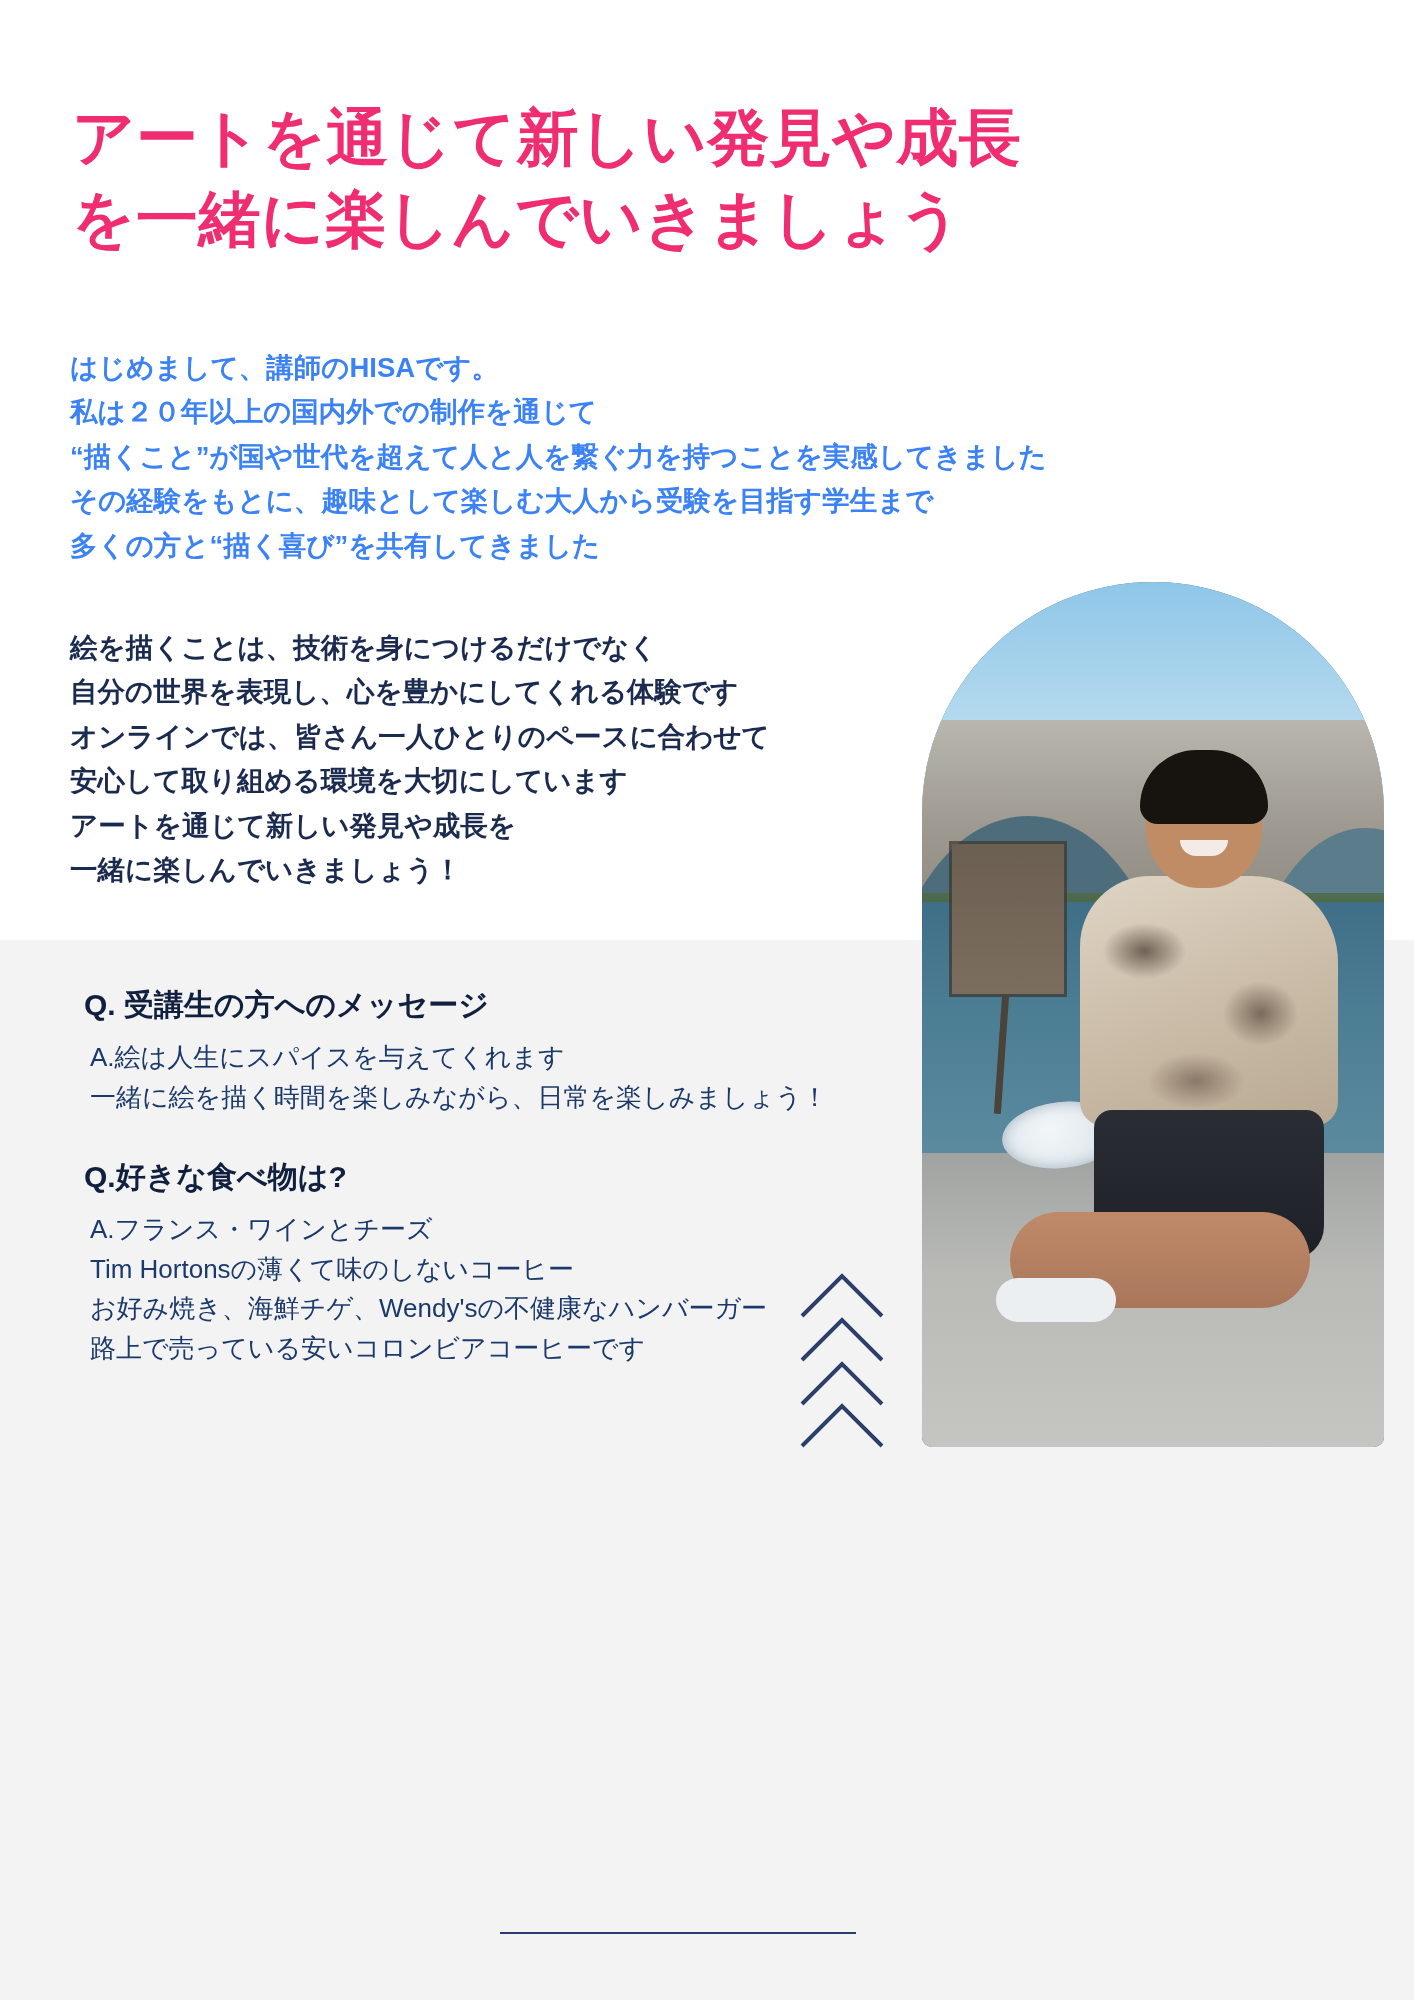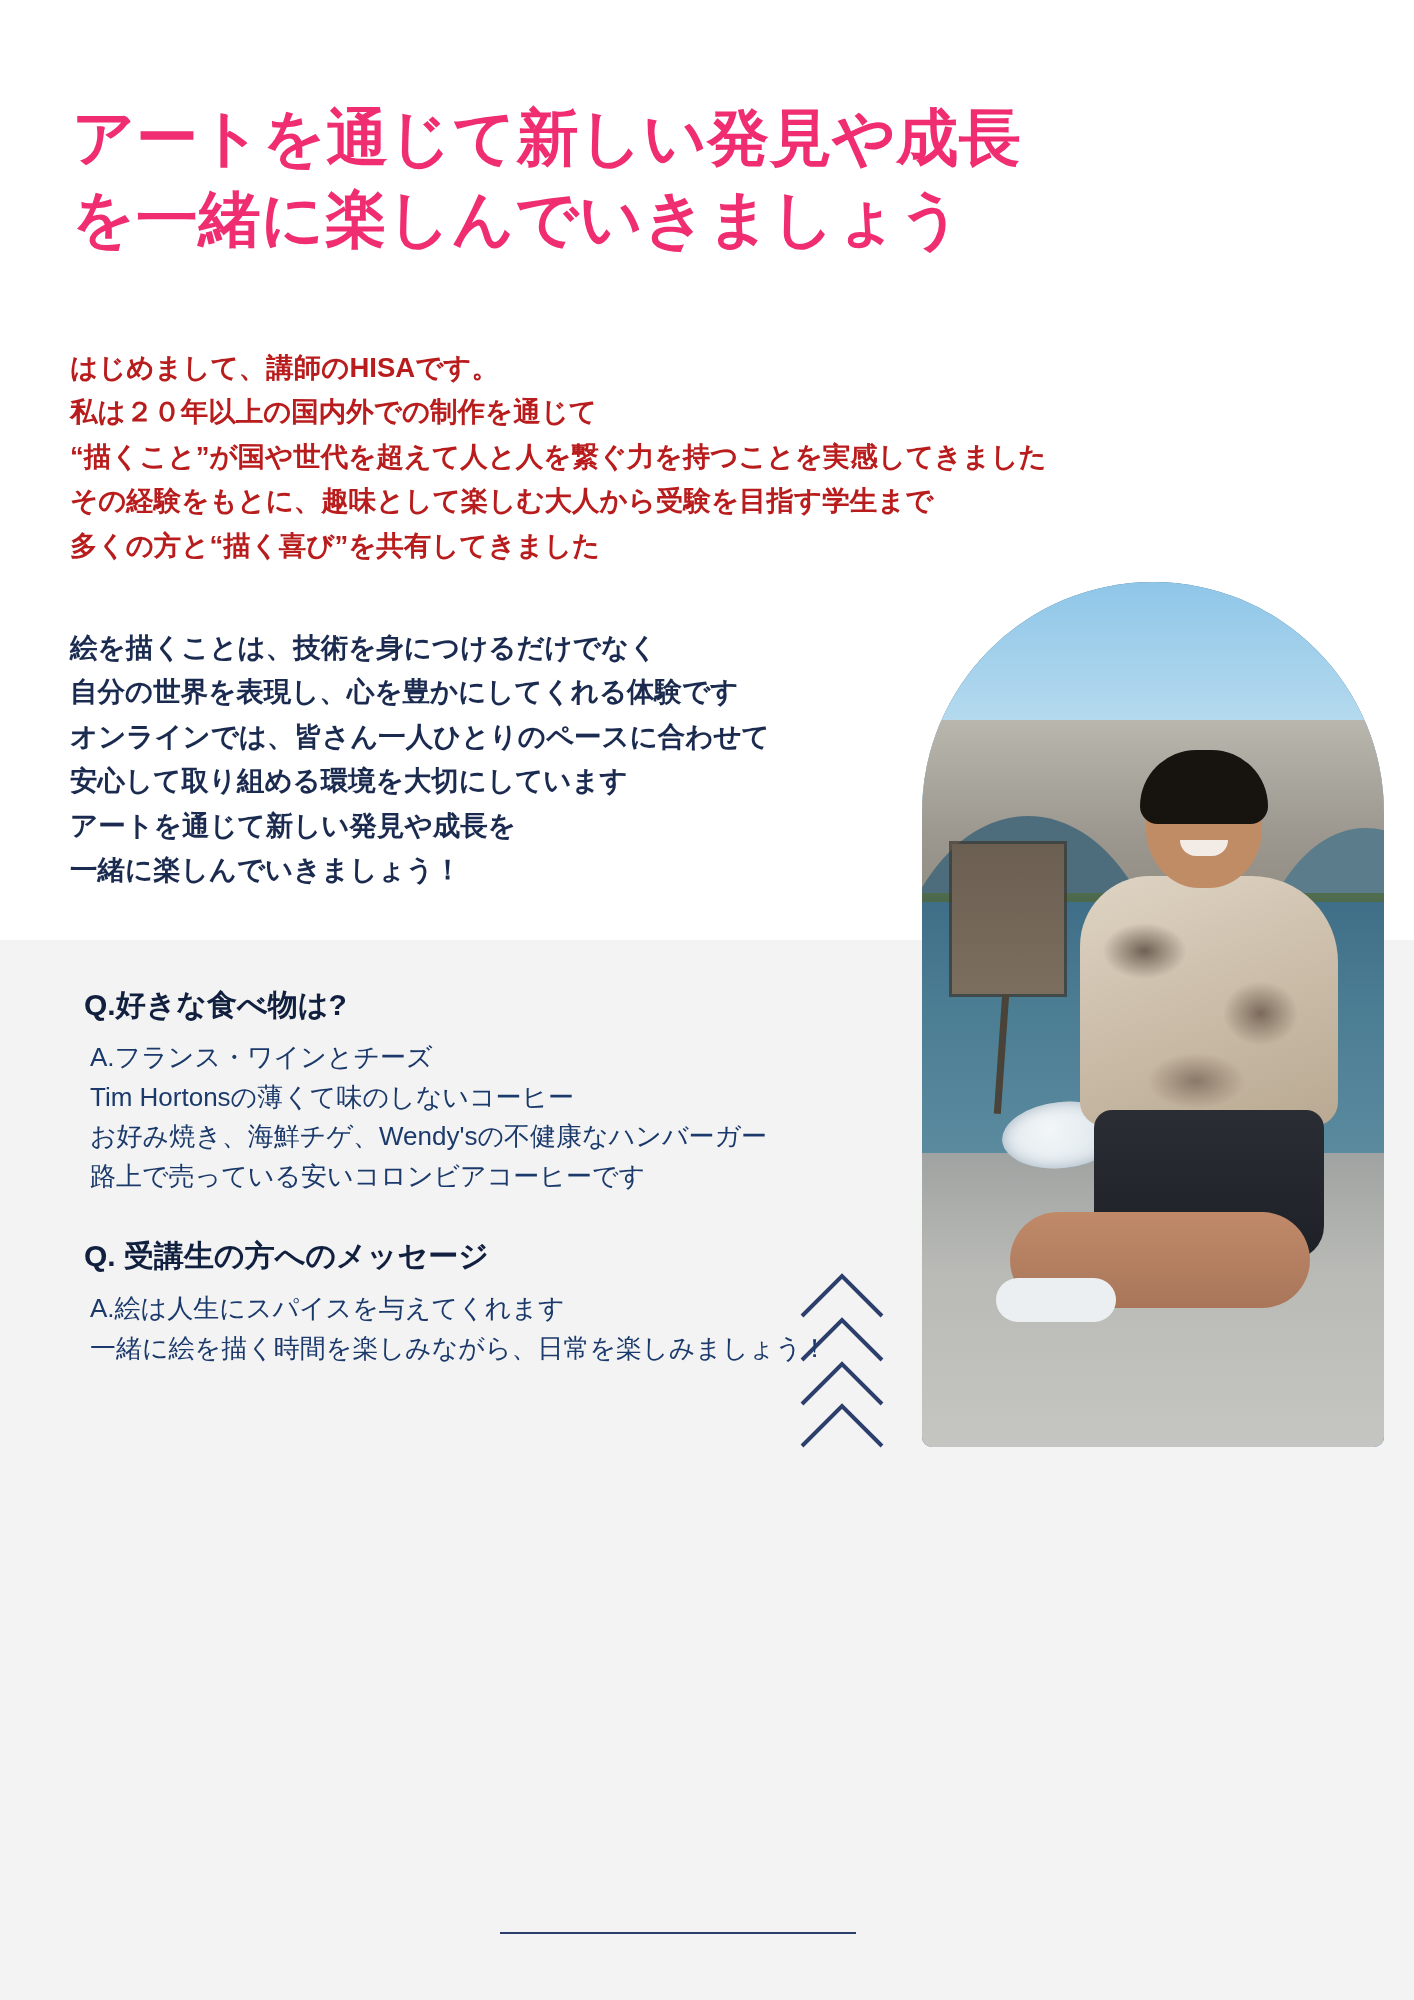--- a/index.html
+++ b/index.html
@@ -50,21 +50,21 @@
     letter-spacing: 0.5px;
     white-space: pre-line;
   }
 
   
   .intro {
     position: absolute;
     left: 70px;
     top: 318px;
     width: 1260px;
-    color: #b91c1c;
+    color: #3b82f6;
     font-size: 27.5px;
     font-weight: bold;
     line-height: 1.62;
     white-space: pre-line;
   }
   .intro2 {
     position: absolute;
     left: 70px;
     top: 598px;
     width: 860px;
@@ -288,30 +288,30 @@
       <polyline points="6,134 46,94 86,134"></polyline>
       <polyline points="6,176 46,136 86,176"></polyline>
     </g>
   </svg>
 
   <section class="faq">
 
 
 
     <div class="faq-block faq-wide">
+      <div class="faq-q">Q. 受講生の方へのメッセージ</div>
+      <div class="faq-a">A.絵は人生にスパイスを与えてくれます
+一緒に絵を描く時間を楽しみながら、日常を楽しみましょう！</div>
+    </div>
+
+    <div class="faq-block faq-wide">
       <div class="faq-q">Q.好きな食べ物は?</div>
       <div class="faq-a">A.フランス・ワインとチーズ
 Tim Hortonsの薄くて味のしないコーヒー
 お好み焼き、海鮮チゲ、Wendy'sの不健康なハンバーガー
 路上で売っている安いコロンビアコーヒーです</div>
     </div>
 
-    <div class="faq-block faq-wide">
-      <div class="faq-q">Q. 受講生の方へのメッセージ</div>
-      <div class="faq-a">A.絵は人生にスパイスを与えてくれます
-一緒に絵を描く時間を楽しみながら、日常を楽しみましょう！</div>
-    </div>
-
   </section>
 
   <div class="bottom-rule"></div>
 
 </div>
 
 </body></html>

